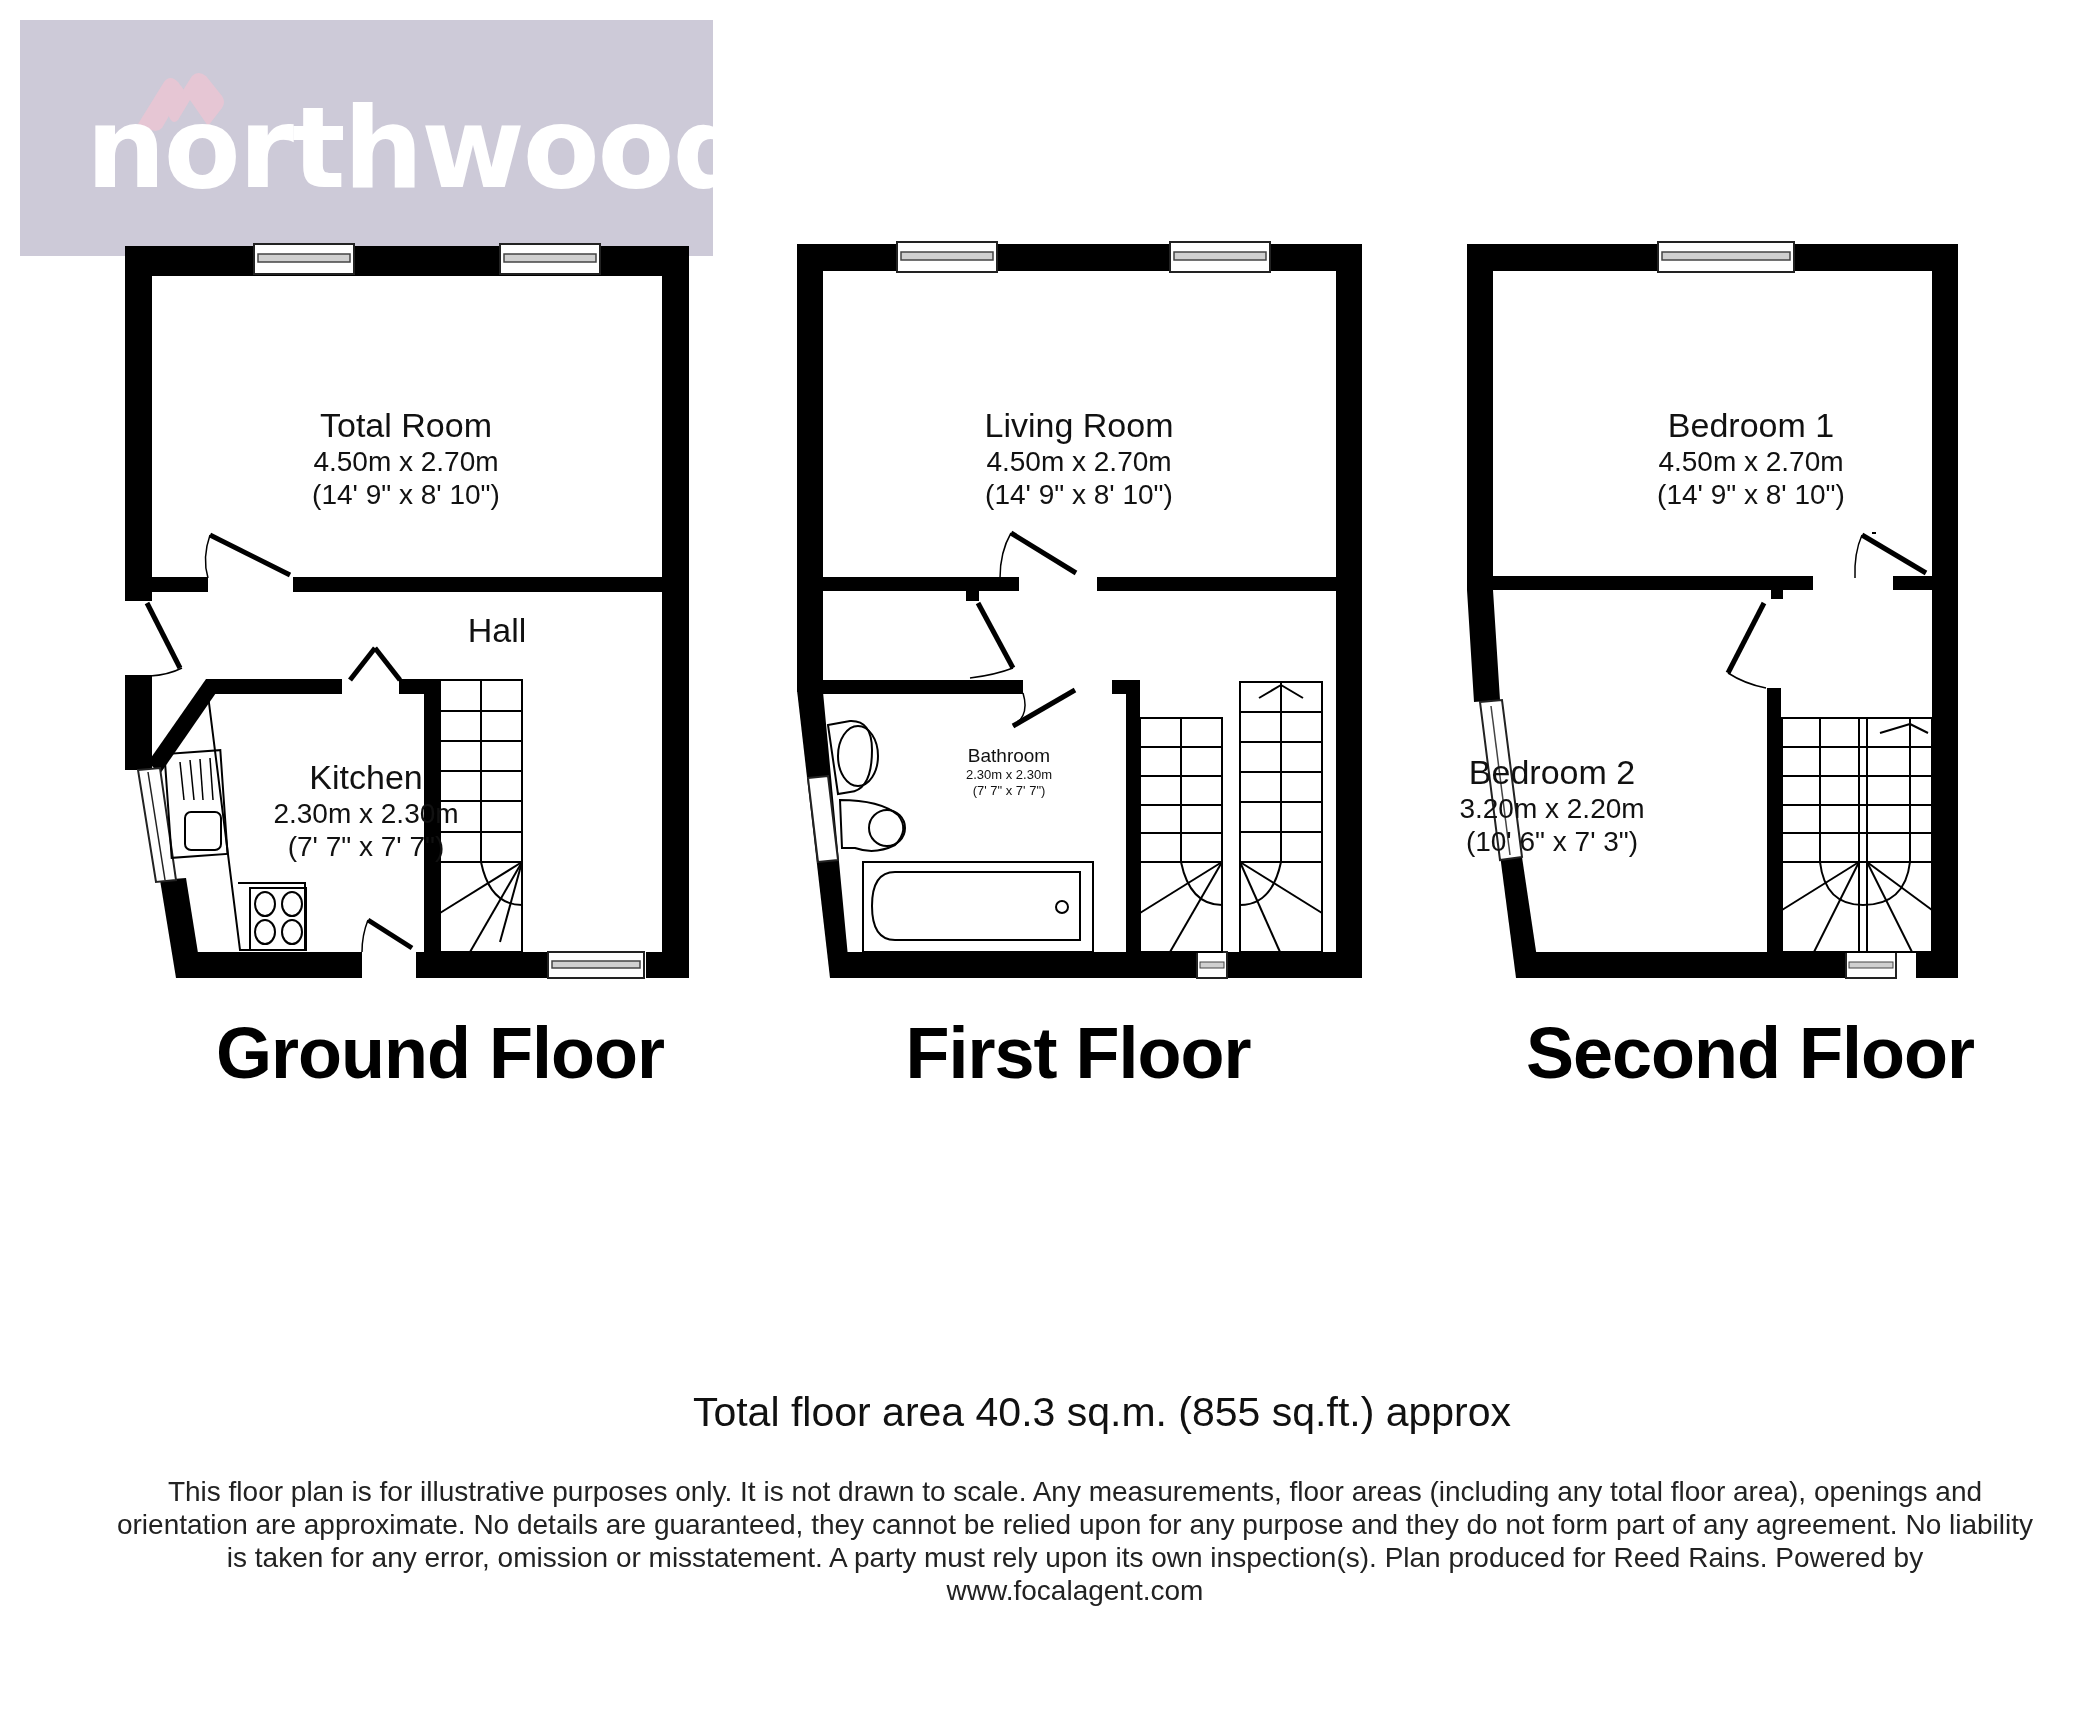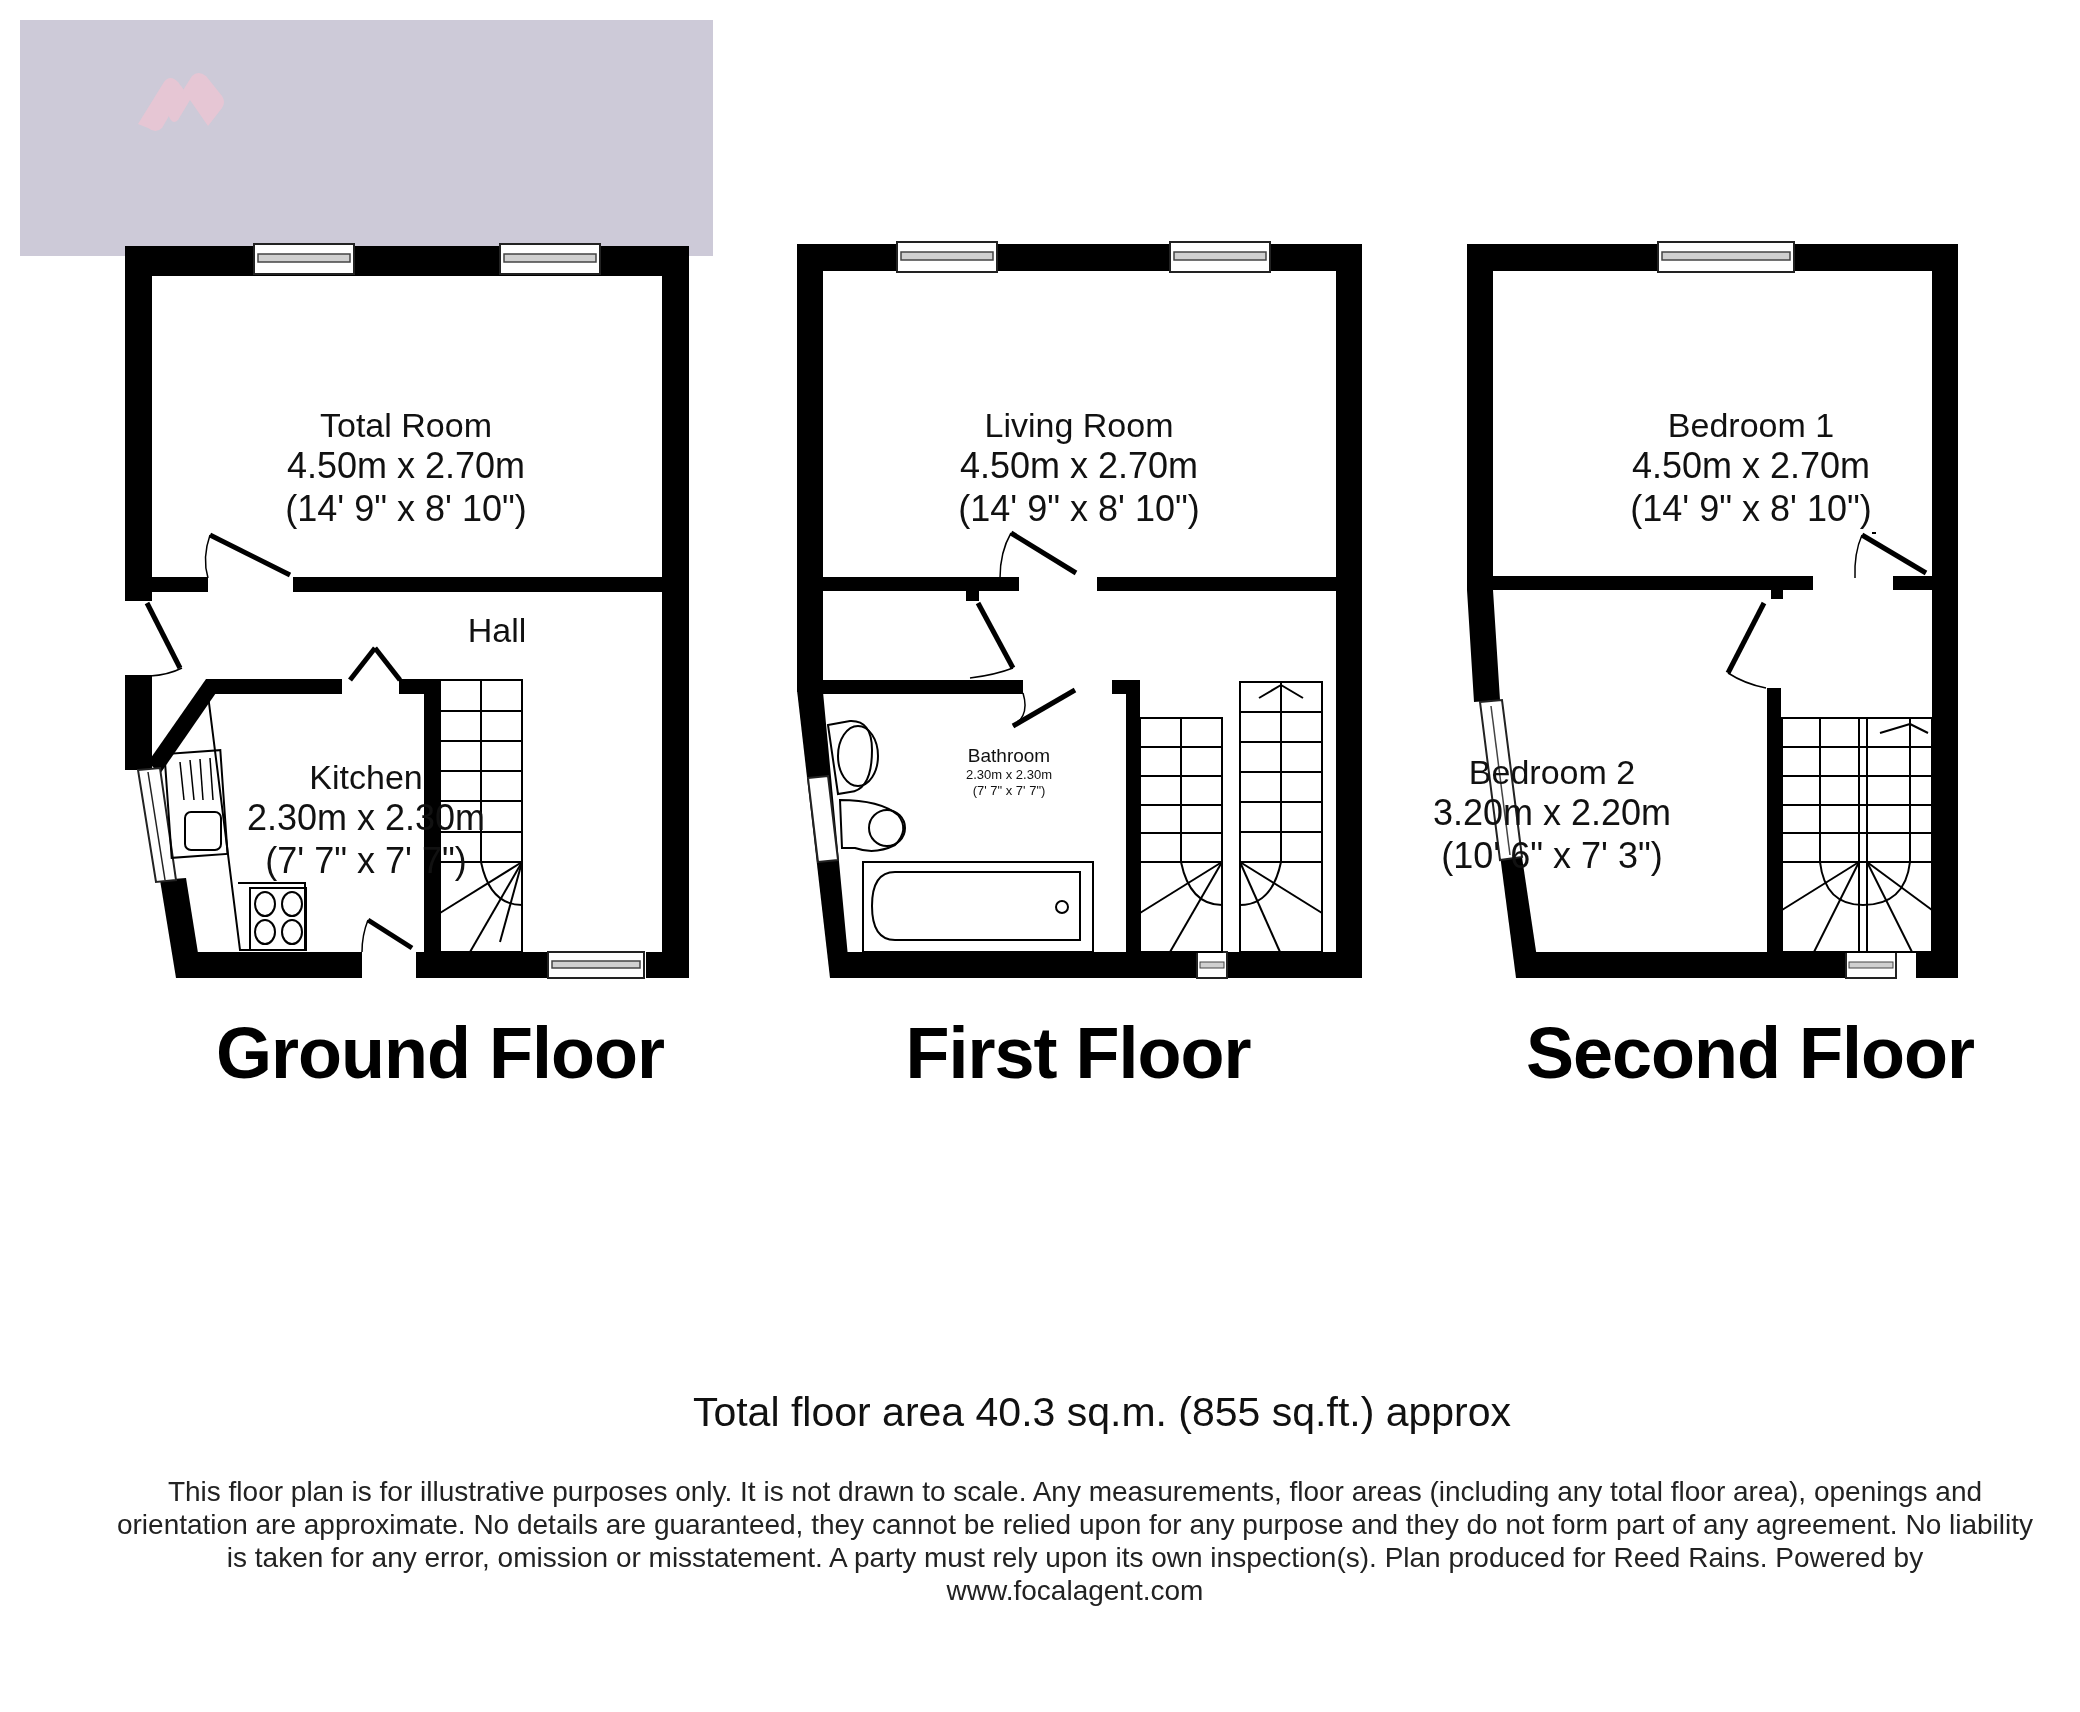--- a/index.html
+++ b/index.html
@@ -3,35 +3,36 @@
 <meta charset="utf-8">
 <style>
   html, body { margin: 0; padding: 0; background: #ffffff; }
   body { width: 2080px; height: 1712px; position: relative; overflow: hidden; font-family: "Liberation Sans", sans-serif; }
   .plan-svg { position: absolute; left: 0; top: 0; }
   .logo-box { position: absolute; left: 20px; top: 20px; width: 693px; height: 236px; background: #cdcad8; }
   .logo-text { position: absolute; left: 66px; top: 72px; font-family: "DejaVu Sans", sans-serif; font-weight: bold; font-size: 112px; color: #ffffff; letter-spacing: -2px; line-height: 1; }
   .logo-mark { position: absolute; left: 118px; top: 52px; }
   .room-label { position: absolute; text-align: center; color: #111; transform: translateX(-50%); white-space: nowrap; line-height: 1.18; }
   .room-name { font-size: 34px; }
-  .room-dim { font-size: 36px; }
+  .room-dim { font-size: 28px; }
   .room-label.small .room-name { font-size: 19px; }
   .room-label.small .room-dim { font-size: 13px; }
   .floor-title { position: absolute; font-weight: bold; font-size: 72px; color: #000; transform: translateX(-50%); white-space: nowrap; top: 1012px; letter-spacing: -1px; }
   .total-area { position: absolute; top: 1389px; left: 50%; transform: translateX(-50%); font-size: 41px; color: #111; white-space: nowrap; margin-left: 62px; }
   .disclaimer { position: absolute; top: 1475px; left: 110px; width: 1930px; text-align: center; font-size: 28px; line-height: 33px; color: #222; }
 </style>
 </head>
 <body>
 
 <div class="logo-box">
   <svg class="logo-mark" width="120" height="60" viewBox="0 0 120 60">
     <path d="M0 52 L26 10 Q32 2 40 10 L46 18 L24 56 Q18 62 10 56 Z" fill="#e6c6d4"></path>
     <path d="M30 42 L54 4 Q60 -2 68 4 L84 24 Q88 30 84 36 L70 54 L52 28 L40 48 Q34 54 30 42 Z" fill="#e6c6d4"></path>
   </svg>
+  <div class="logo-text">northwood</div>
 </div>
 
 <svg class="plan-svg" width="2080" height="1712" viewBox="0 0 2080 1712">
   <defs>
     <g id="win-h">
       <rect x="0" y="-2" width="100" height="30" fill="#fff" stroke="#222" stroke-width="2"></rect>
       <rect x="4" y="8" width="92" height="8" fill="#d0d0d0" stroke="#444" stroke-width="1.5"></rect>
     </g>
   </defs>
 

